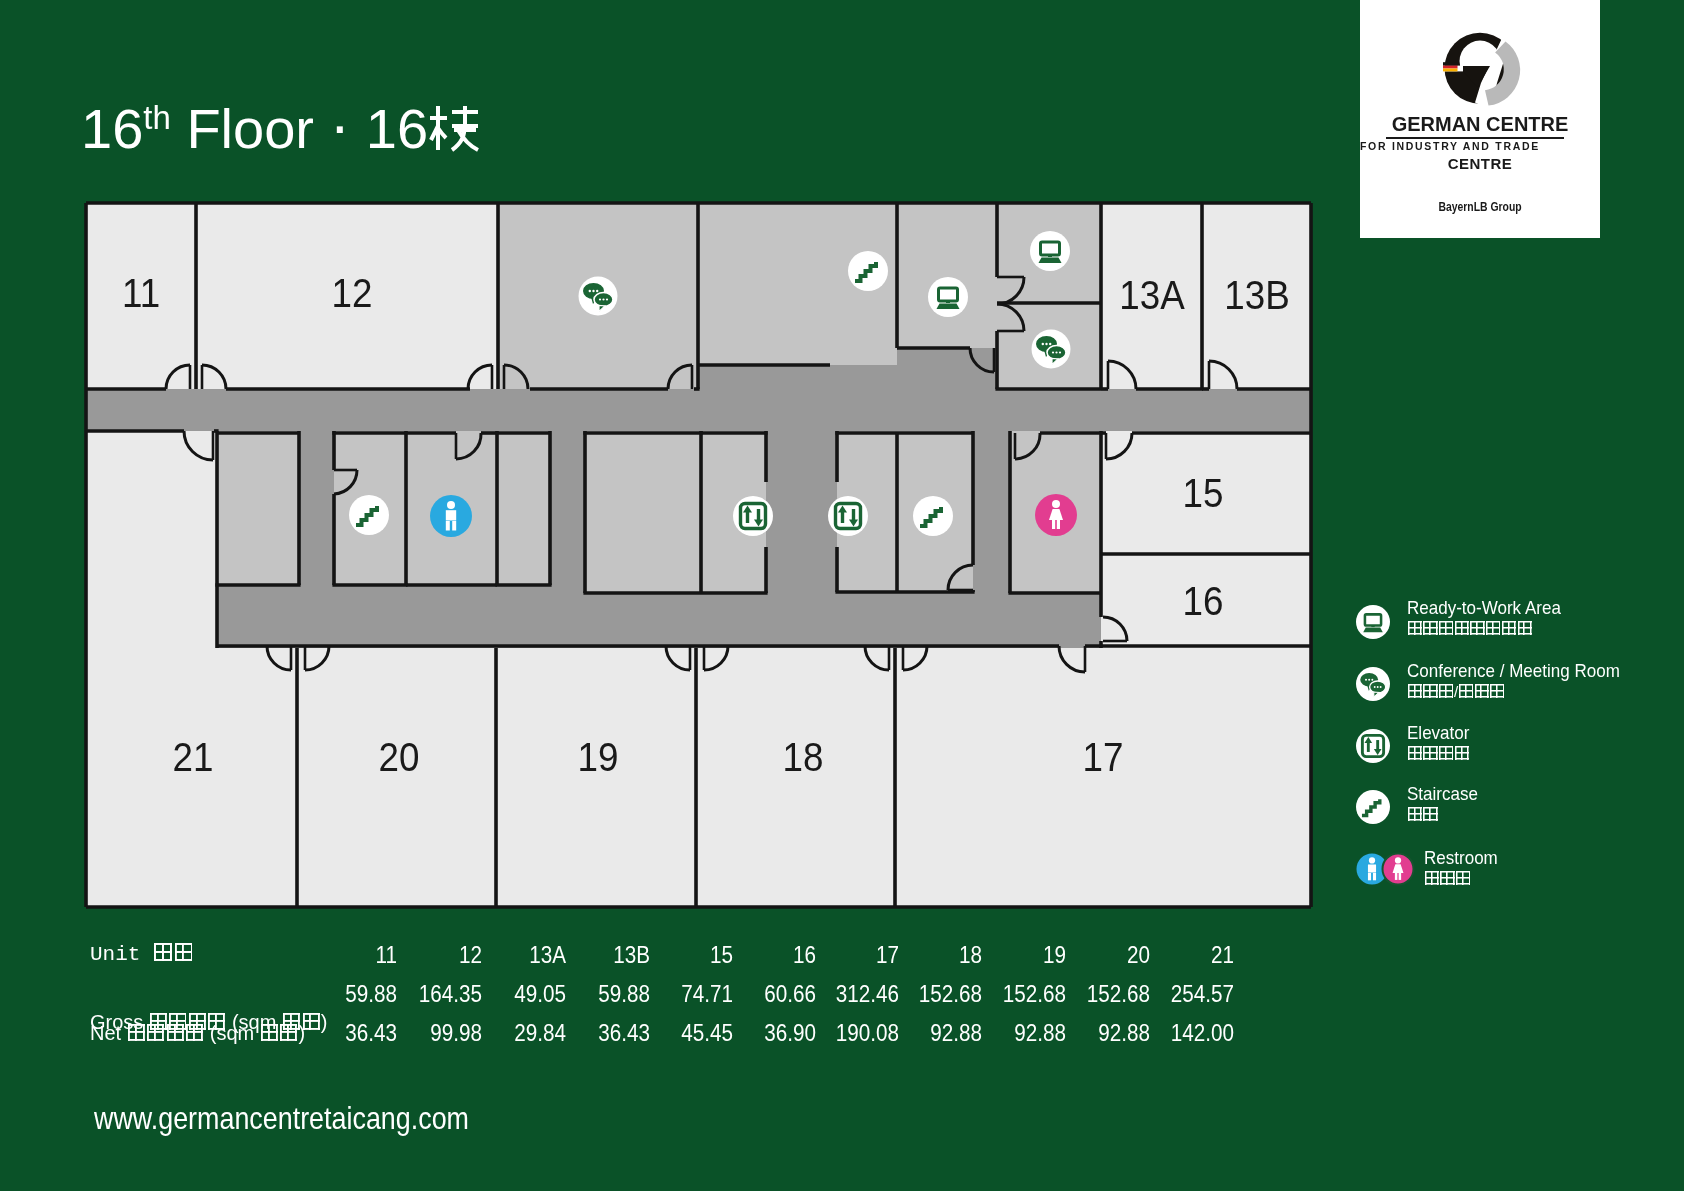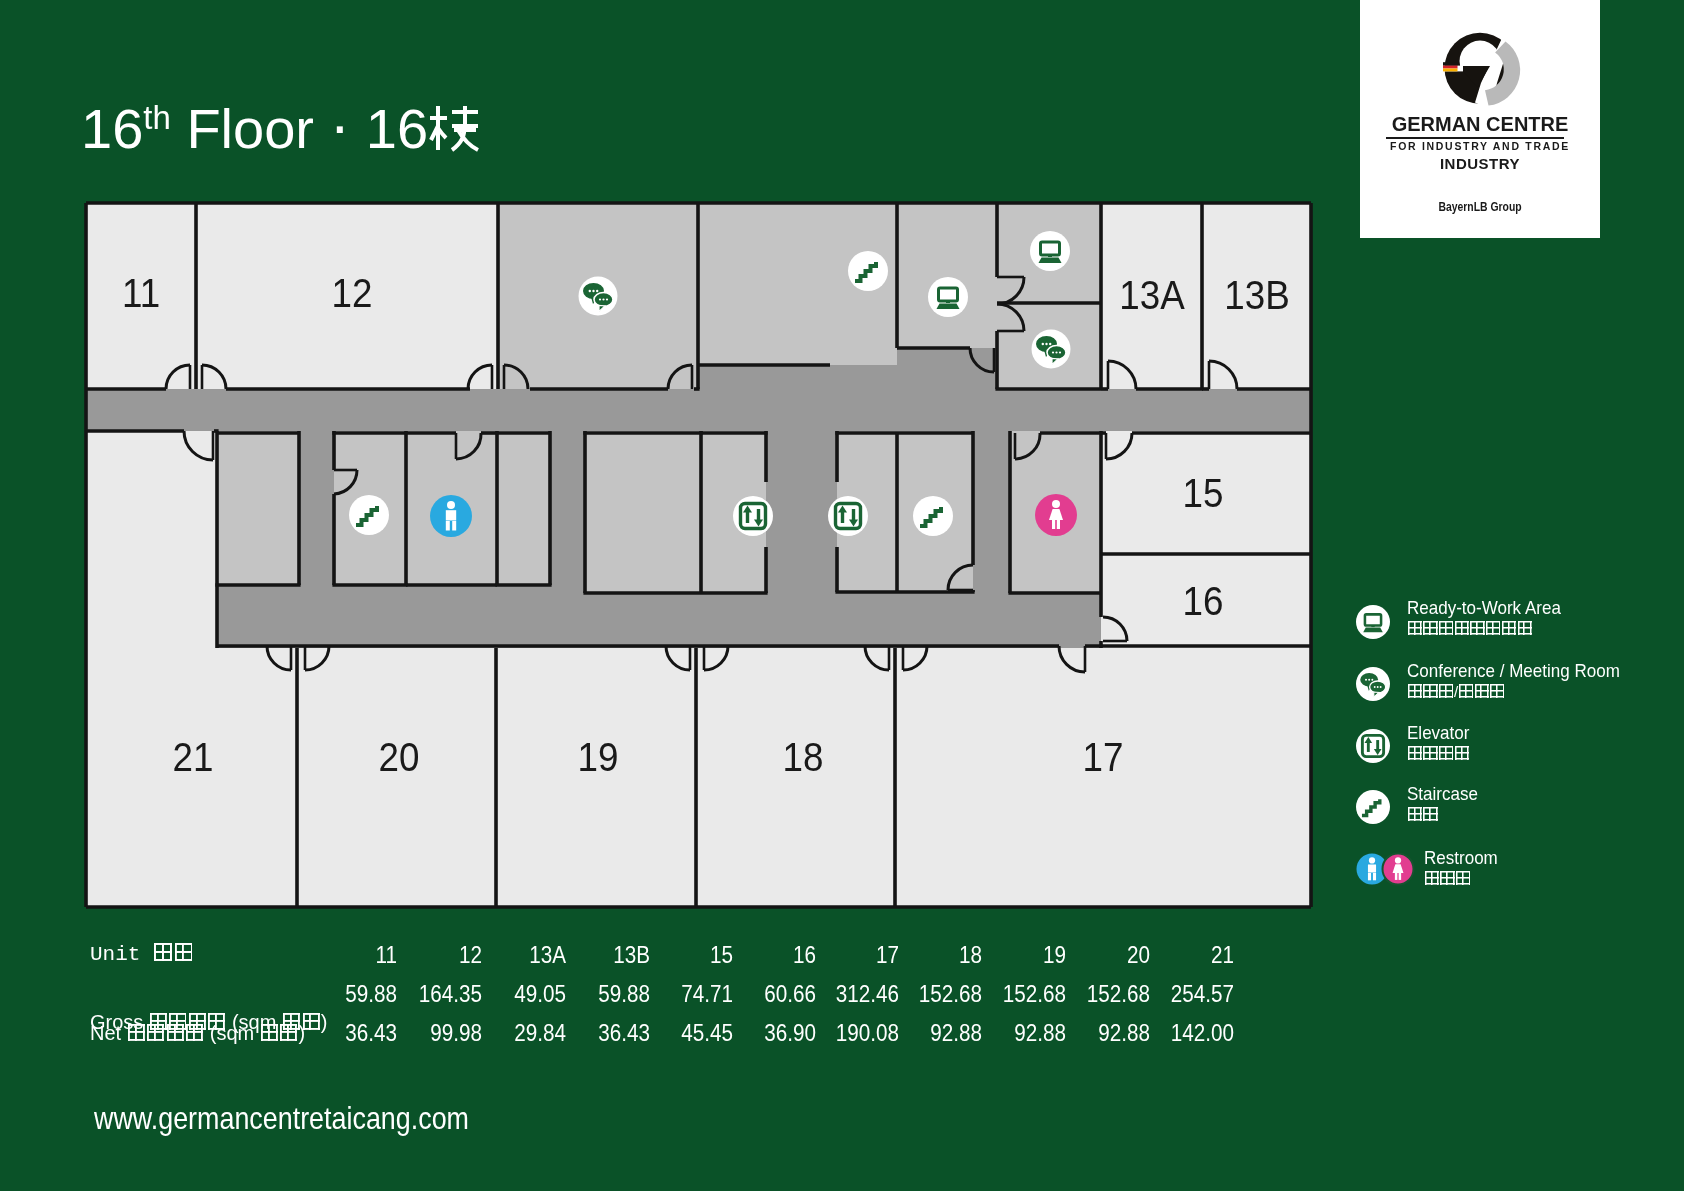--- a/index.html
+++ b/index.html
@@ -48,23 +48,23 @@
       <rect x="1443" y="62.2" width="14.5" height="3.5" fill="#16130f"></rect>
       <rect x="1443" y="65.6" width="14.5" height="2.9" fill="#d2232a"></rect>
       <rect x="1443" y="68.5" width="14.5" height="2.9" fill="#f9b000"></rect>
     </g>
   </svg>
 
   <div class="abs" style="left:0;top:113px;width:240px;text-align:center;color:#1a1a1a;font-weight:bold;font-size:20px;letter-spacing:0;">GERMAN&nbsp;CENTRE</div>
 
   <div class="abs" style="left:26px;top:137px;width:178px;height:2px;background:#1a1a1a;"></div>
 
-  <div class="abs" style="left:0;top:140px;width:240px;text-align:center;color:#1a1a1a;font-weight:bold;font-size:10.5px;letter-spacing:1.7px;">FOR INDUSTRY AND TRADE</div>
-
-  <div class="abs" style="left:0;top:155px;width:240px;text-align:center;color:#1a1a1a;font-weight:bold;font-size:15px;letter-spacing:.5px;">INDUSTRY</div>
+  <div class="abs" style="left:0;top:140px;width:240px;text-align:left;color:#1a1a1a;font-weight:bold;font-size:10.5px;letter-spacing:1.7px;">FOR INDUSTRY AND TRADE</div>
+
+  <div class="abs" style="left:0;top:155px;width:240px;text-align:center;color:#1a1a1a;font-weight:bold;font-size:15px;letter-spacing:.5px;">CENTRE</div>
 
   <div class="abs" style="left:0;top:199px;width:240px;text-align:center;color:#1a1a1a;font-weight:bold;font-size:13px;transform:scaleX(.8);">BayernLB Group</div>
 </div>
 
 <svg id="plan" class="abs" style="left:0;top:0" width="1684" height="1191" viewBox="0 0 1684 1191">
 <defs>
 <g id="ic-computer">
         <rect x="-9.5" y="-9" width="19" height="13" rx="1.5" fill="none" stroke="#1a6434" stroke-width="3"></rect>
         <path d="M -2,4 h4 v2 h-4 z" fill="#1a6434"></path>
         <path d="M -8.5,6.5 H 8.5 L 11.5,12 H -11.5 Z" fill="#1a6434"></path>

